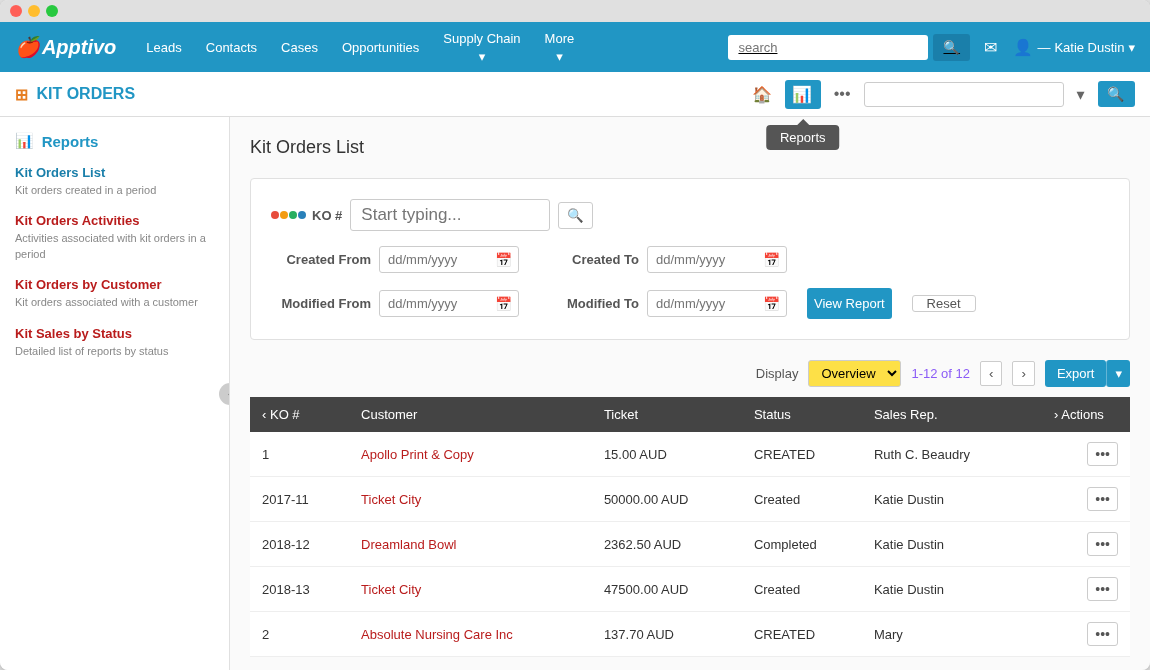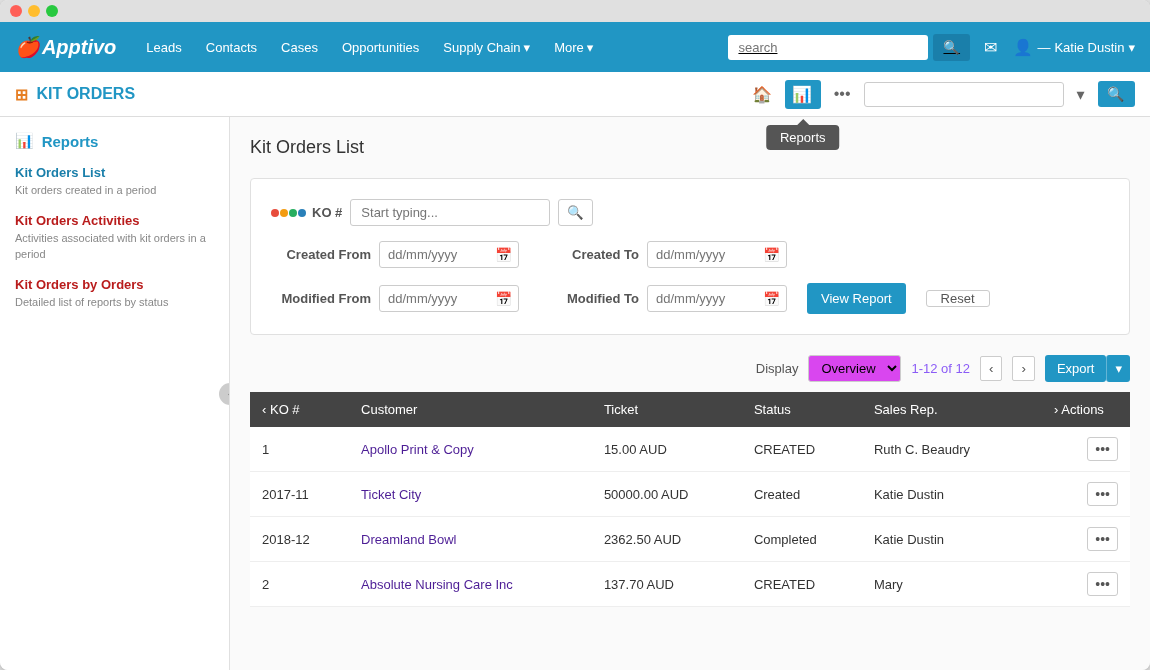--- a/index.html
+++ b/index.html
@@ -11,21 +11,21 @@
     .dot { width: 12px; height: 12px; border-radius: 50%; }
     .dot-red { background: #ff5f57; }
     .dot-yellow { background: #ffbd2e; }
     .dot-green { background: #28c940; }
 
     
     .navbar { background: #2196c4; height: 50px; display: flex; align-items: center; padding: 0 15px; gap: 0; flex-shrink: 0; }
     .logo { color: white; font-size: 20px; font-weight: bold; font-style: italic; margin-right: 20px; display: flex; align-items: center; gap: 2px; }
     .nav-links { display: flex; align-items: center; gap: 4px; flex: 1; }
     .nav-link { color: white; text-decoration: none; padding: 6px 10px; font-size: 13px; cursor: pointer; border-radius: 3px; }
-    .nav-link-dropdown { display: flex; align-items: center; gap: 3px; }
+    .nav-link-dropdown { display: flex; align-items: center; gap: 3px; flex-direction: column; }
     .nav-search { display: flex; align-items: center; gap: 5px; margin-left: auto; text-decoration: underline; }
     .nav-search input { padding: 5px 10px; border: none; border-radius: 3px; font-size: 13px; width: 200px; outline: none; color: #555; }
     .search-btn { background: #1a7faa; border: none; color: white; padding: 6px 10px; cursor: pointer; border-radius: 3px; }
     .nav-icons { display: flex; align-items: center; gap: 8px; margin-left: 10px; }
     .nav-icon-btn { background: none; border: none; color: white; cursor: pointer; font-size: 16px; padding: 4px; }
     .user-info { color: white; font-size: 13px; display: flex; align-items: center; gap: 4px; cursor: pointer; white-space: nowrap; }
 
     
     .sub-header { background: white; height: 45px; display: flex; align-items: center; padding: 0 15px; border-bottom: 1px solid #ddd; flex-shrink: 0; }
     .kit-orders-title { display: flex; align-items: center; gap: 8px; color: #2196c4; font-size: 16px; font-weight: bold; }
@@ -53,44 +53,44 @@
     
     .content { flex: 1; padding: 20px; overflow-y: auto; background: #fafafa; }
     .content-title { font-size: 18px; font-weight: normal; color: #333; margin-bottom: 20px; }
 
     
     .filter-form { background: white; border: 1px solid #e0e0e0; border-radius: 4px; padding: 20px; margin-bottom: 20px; }
     .filter-row { display: flex; align-items: center; gap: 20px; margin-bottom: 15px; }
     .filter-row:last-child { margin-bottom: 0; }
     .ko-search { display: flex; align-items: center; gap: 8px; margin-bottom: 15px; }
     .ko-label { display: flex; align-items: center; gap: 6px; font-size: 13px; color: #555; font-weight: bold; }
-    .ko-input { border: 1px solid #ccc; border-radius: 3px; padding: 5px 10px; font-size: 13px; width: 200px; color: #aaa; }
+    .ko-input { border: 1px solid #ccc; border-radius: 3px; padding: 5px 10px; font-size: 17px; width: 200px; color: #aaa; }
     .search-icon-btn { background: none; border: 1px solid #ccc; border-radius: 3px; padding: 5px 8px; cursor: pointer; color: #555; }
     .field-group { display: flex; align-items: center; gap: 8px; }
     .field-label { font-size: 13px; color: #555; font-weight: bold; white-space: nowrap; min-width: 100px; text-align: right; }
     .date-input-wrap { position: relative; display: flex; align-items: center; }
     .date-input-wrap input { border: 1px solid #ccc; border-radius: 3px; padding: 5px 30px 5px 8px; font-size: 13px; width: 140px; color: #aaa; }
     .cal-icon { position: absolute; right: 6px; color: #888; font-size: 14px; pointer-events: none; }
-    .btn-view-report { background: #2196c4; color: white; border: none; padding: 8px 14px; border-radius: 3px; cursor: pointer; font-size: 13px; }
+    .btn-view-report { background: #2196c4; color: white; border: none; padding: 8px 7px; border-radius: 3px; cursor: pointer; font-size: 13px; }
     .btn-reset { background: white; color: #555; border: 1px solid #ccc; padding: 0 14px; border-radius: 3px; cursor: pointer; font-size: 13px; }
 
     
     .table-controls { display: flex; align-items: center; justify-content: flex-end; gap: 10px; margin-bottom: 10px; }
     .display-label { font-size: 13px; color: #555; }
-    .display-select { border: 1px solid #ccc; border-radius: 3px; padding: 4px 8px; font-size: 13px; cursor: pointer; background: #d946ef; }
+    .display-select { border: 1px solid #ccc; border-radius: 3px; padding: 4px 8px; font-size: 13px; cursor: pointer; background: #fde047; }
     .pagination-info { font-size: 13px; color: #8b5cf6; }
     .page-btn { background: white; border: 1px solid #ccc; padding: 4px 8px; cursor: pointer; color: #555; border-radius: 2px; }
     .export-btn { background: #2196c4; color: white; border: none; padding: 6px 12px; border-radius: 3px; cursor: pointer; font-size: 13px; display: flex; align-items: center; gap: 3px; }
 
     
     .data-table { width: 100%; border-collapse: collapse; background: white; }
     .data-table th { background: #444; color: white; padding: 10px 12px; text-align: left; font-size: 13px; font-weight: normal; }
     .data-table th.actions-col { text-align: center; }
     .data-table td { padding: 10px 12px; border-bottom: 1px solid #eee; font-size: 13px; color: #333; }
-    .customer-link { color: #4c1d95; text-decoration: none; cursor: pointer; text-align: right; }
+    .customer-link { color: #b91c1c; text-decoration: none; cursor: pointer; text-align: right; }
     .action-dots { background: none; border: 1px solid #ccc; border-radius: 3px; padding: 3px 7px; cursor: pointer; color: #555; font-size: 14px; float: right; }
   </style>
 </head>
 <body>
 
 <div class="window">
 
   <div class="title-bar">
     <div class="dot dot-red"></div>
     <div class="dot dot-yellow"></div>
@@ -164,24 +164,28 @@
       <div class="sidebar-item">
         <div class="sidebar-item-name active">Kit Orders List</div>
         <div class="sidebar-item-desc">Kit orders created in a period</div>
       </div>
 
       <div class="sidebar-item">
         <div class="sidebar-item-name">Kit Orders Activities</div>
         <div class="sidebar-item-desc">Activities associated with kit orders in a period</div>
       </div>
 
-
-
       <div class="sidebar-item">
-        <div class="sidebar-item-name">Kit Orders by Orders</div>
+        <div class="sidebar-item-name">Kit Orders by Customer</div>
+        <div class="sidebar-item-desc">Kit orders associated with a customer</div>
+      </div>
+
+
+      <div class="sidebar-item">
+        <div class="sidebar-item-name">Kit Sales by Status</div>
         <div class="sidebar-item-desc">Detailed list of reports by status</div>
       </div>
 
       <button class="sidebar-collapse">‹</button>
     </div>
 
     <div class="content">
       <div class="content-title">Kit Orders List</div>
 
       <div class="filter-form">
@@ -293,20 +297,30 @@
     <td>2018-12</td>
     <td><a class="customer-link">Dreamland Bowl</a></td>
     <td>2362.50 AUD</td>
     <td>Completed</td>
     <td>Katie Dustin</td>
     <td>
                 <button class="action-dots">•••</button>
               </td>
   </tr>
             <tr>
+    <td>2018-13</td>
+    <td><a class="customer-link">Ticket City</a></td>
+    <td>47500.00 AUD</td>
+    <td>Created</td>
+    <td>Katie Dustin</td>
+    <td>
+                <button class="action-dots">•••</button>
+              </td>
+  </tr>
+            <tr>
     <td>2</td>
     <td><a class="customer-link">Absolute Nursing Care Inc</a></td>
     <td>137.70 AUD</td>
     <td>CREATED</td>
     <td>Mary</td>
     <td>
                 <button class="action-dots">•••</button>
               </td>
   </tr>
           </tbody>

